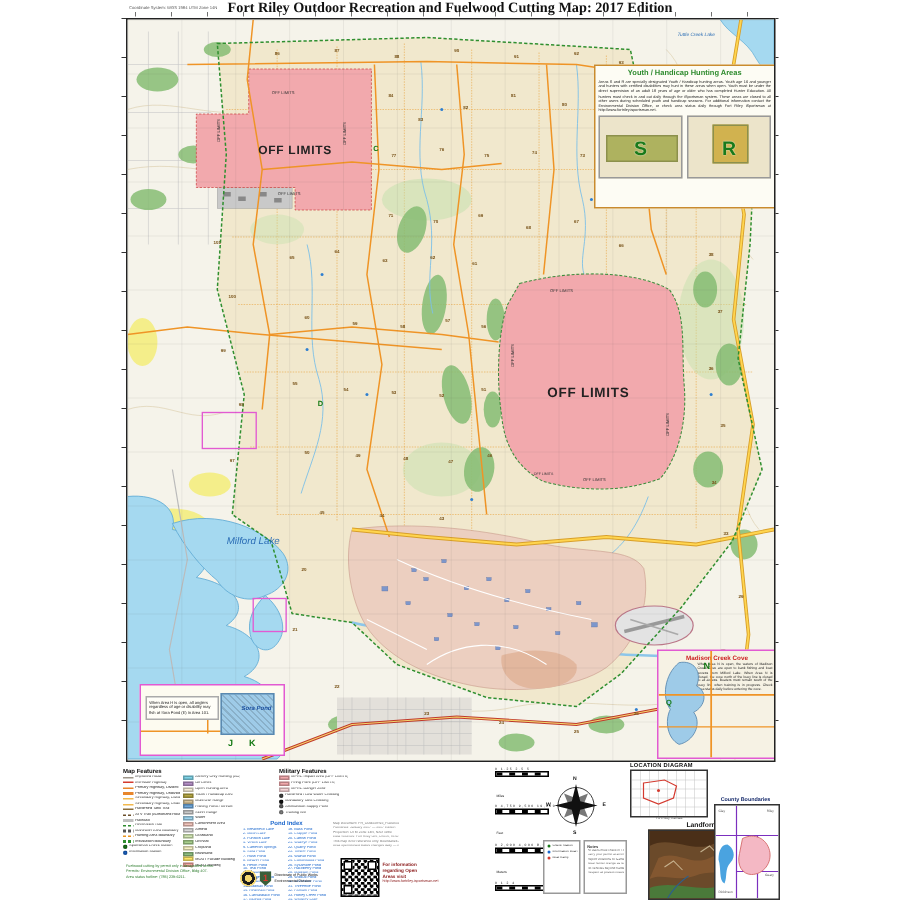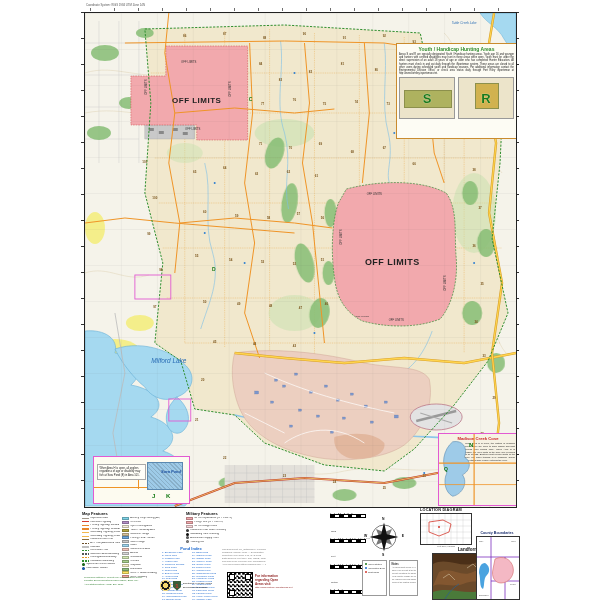--- a/index.html
+++ b/index.html
@@ -106,20 +106,21 @@
         background:radial-gradient(circle at 50% 50%, #f5d76e 0 30%, #1c1c1c 31% 55%, #f5d76e 56% 70%, #1c1c1c 71% 100%);}
   .shield{width:8px;height:10px;background:#3a5f3a;clip-path:polygon(0 0,100% 0,100% 65%,50% 100%,0 65%);
           display:flex;align-items:center;justify-content:center;color:#d43a2f;font-weight:bold;font-size:6px;}
   .logocap{font-size:2.4px;color:#111;line-height:1.3;}
 </style>
 </head>
 <body>
 
 <div class="page">
 
+  <div class="title">Fort Riley Outdoor Recreation and Fuelwood Cutting Map: 2017 Edition</div>
   <div class="coordnote">Coordinate System: WGS 1984 UTM Zone 14N</div>
   <div class="regticks"></div>
   <div class="tickL"></div>
   <div class="tickR"></div>
 
   <div class="map-frame">
     <svg viewBox="0 0 432 494" preserveAspectRatio="none">
       <defs>
         <pattern id="utm" width="36" height="36" patternUnits="userSpaceOnUse">
           <path d="M36,0H0V36" fill="none" stroke="#444" stroke-width="0.3" opacity="0.35"></path>

